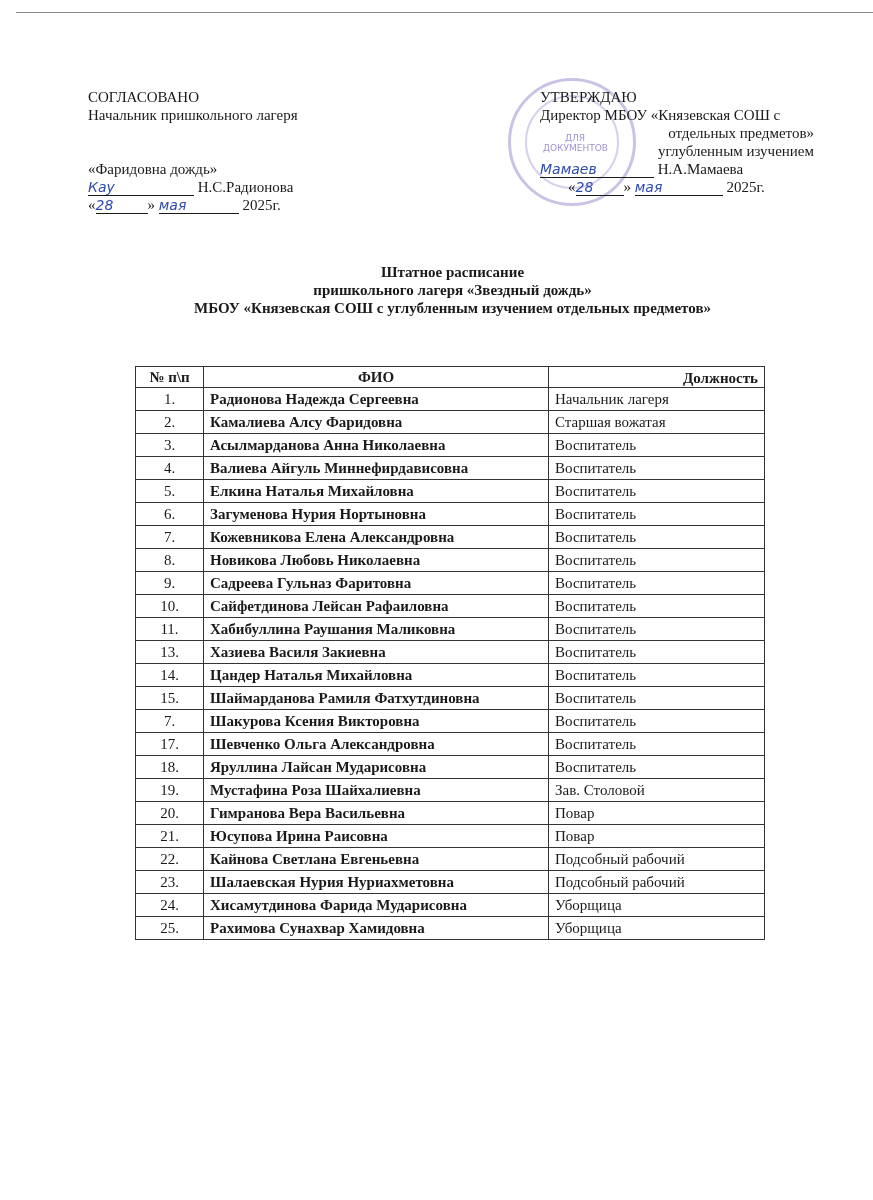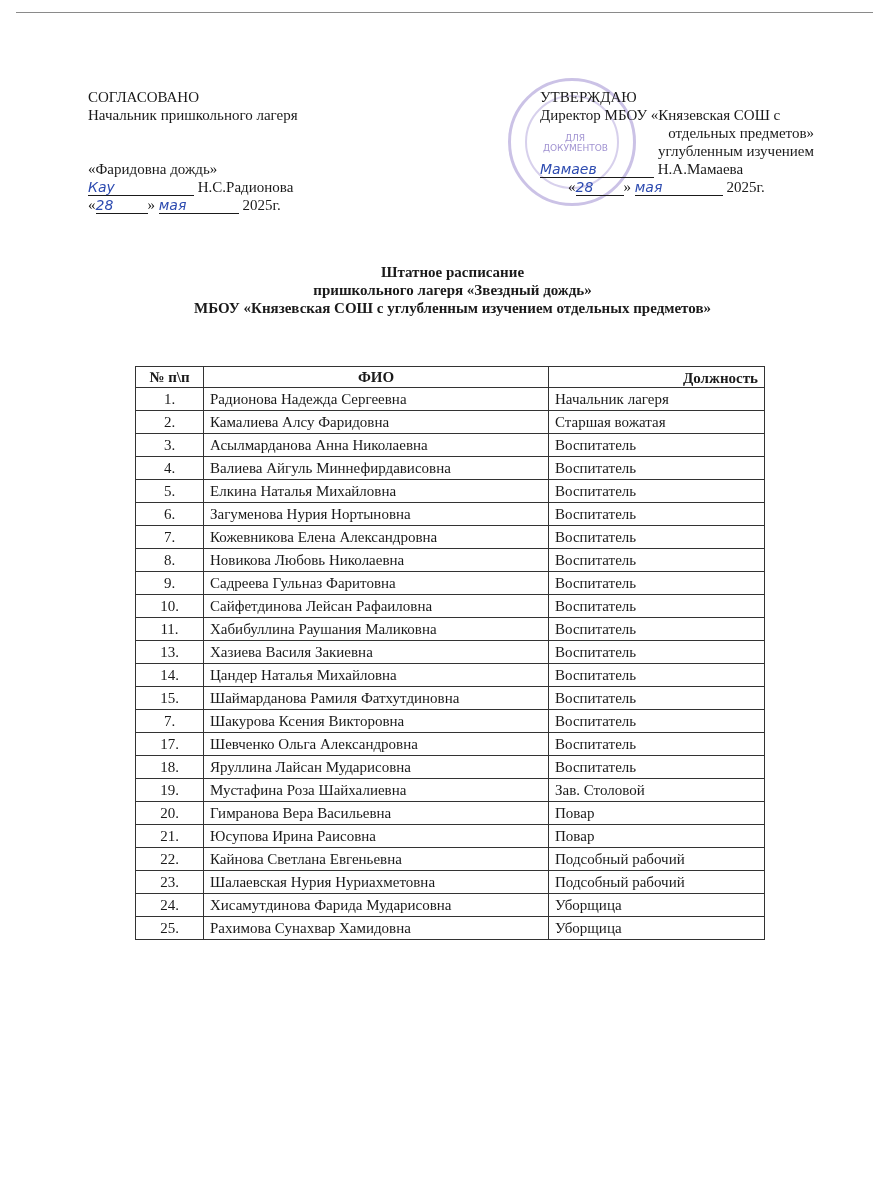--- a/index.html
+++ b/index.html
@@ -15,21 +15,21 @@
            border: 3px solid rgba(140,120,200,0.45); box-sizing: border-box; }
   .stamp::before { content: ""; position: absolute; left: 14px; top: 14px; right: 14px; bottom: 14px;
            border-radius: 50%; border: 2px solid rgba(140,120,200,0.35); }
   .stamp-text { position: absolute; left: 32px; top: 52px; width: 64px; text-align: center; font-family: "DejaVu Sans", sans-serif;
            font-size: 9px; line-height: 10px; color: rgba(120,100,190,0.7); }
   .title-block { position: absolute; left: 16px; top: 263px; width: 873px; text-align: center; font-weight: bold; font-size: 15px; line-height: 18px; }
   table.staff { position: absolute; left: 135px; top: 342px; width: 630px; border-collapse: collapse; font-size: 15px; margin-top: 24px; }
   table.staff th, table.staff td { border: 1px solid #333; height: 22px; padding: 0 6px; }
   table.staff th { font-weight: bold; height: 20px; }
   table.staff td.num { text-align: center; width: 55px; }
-  table.staff td.name { width: 332px; }
+  table.staff td.name { width: 332px; font-weight: bold; }
   table.staff th.h-pos { text-align: right; vertical-align: bottom; }
 </style>
 </head>
 <body>
 
 <div class="scan-line"></div>
 
 <div class="left-block">
   <div class="bold">СОГЛАСОВАНО</div>
   <div>Начальник  пришкольного лагеря</div>

